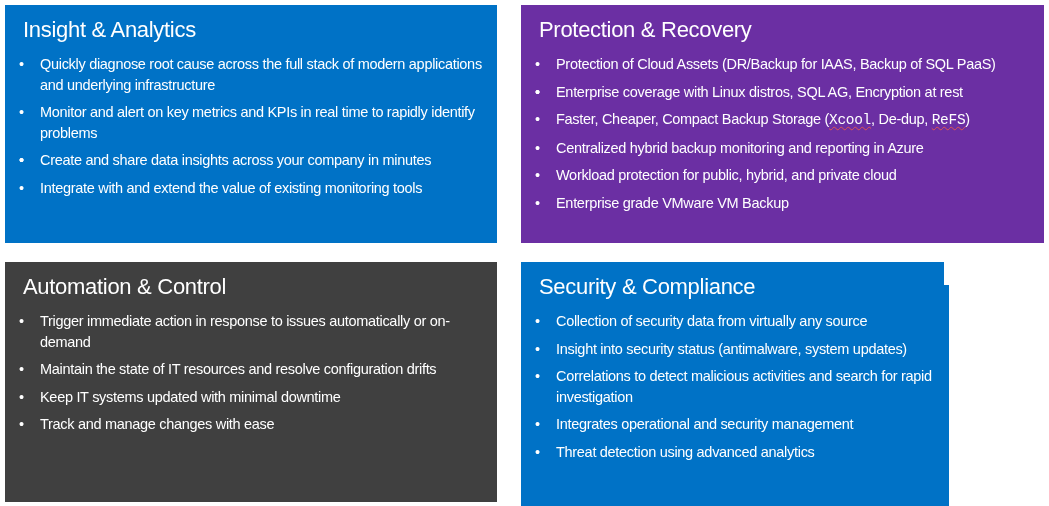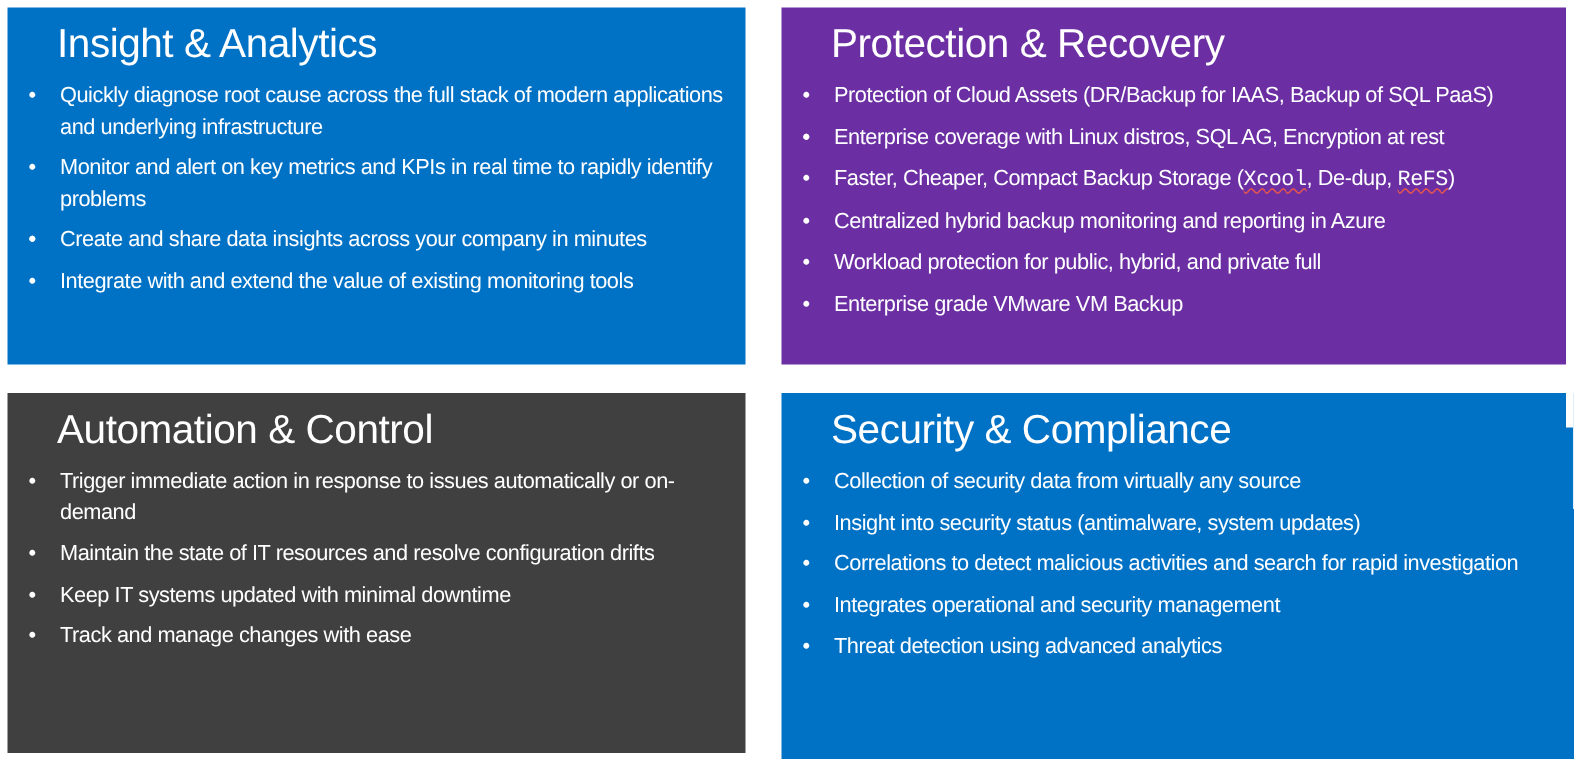--- a/index.html
+++ b/index.html
@@ -18,24 +18,24 @@
   .panel {
     position: absolute;
     color: #ffffff;
     padding: 8px 7px 8px 13px;
     box-sizing: border-box;
     overflow: hidden;
   }
   .panel-1 { left: 5px;   top: 5px;   width: 492px;  height: 238px; }
   .panel-2 { left: 521px; top: 5px;   width: 523px;  height: 238px; }
   .panel-3 { left: 5px;   top: 262px; width: 492px;  height: 240px; }
-  .panel-4 { left: 521px; top: 262px; width: 528px;  height: 244px; }
+  .panel-4 { left: 521px; top: 262px; width: 428px;  height: 244px; }
   .panel-title {
-    margin: 0 0 8px 20px;
-    font-size: 27px;
+    margin: 0 0 8px 5px;
+    font-size: 22px;
     font-weight: 400;
     letter-spacing: -0.3px;
     line-height: 33px;
     color: #ffffff;
   }
   ul.bullets {
     list-style: none;
     margin: 0;
     padding: 0;
   }
@@ -88,21 +88,21 @@
   </section>
 
   <section class="panel panel-2" style="background: rgb(107, 47, 163);">
     <h2 class="panel-title">Protection &amp; Recovery</h2>
     <ul class="bullets">
         <li><span class="dot">•</span><span><span>Protection of Cloud Assets (DR/Backup for IAAS, Backup of SQL PaaS)</span></span></li>
         <li><span class="dot">•</span></li>
         <li><span class="dot">•</span><span><span>Enterprise coverage with Linux distros, SQL AG, Encryption at rest</span></span></li>
         <li><span class="dot">•</span><span><span>Faster, Cheaper, Compact Backup Storage (</span><span class="squiggle">Xcool</span><span>, De-dup, </span><span class="squiggle">ReFS</span><span>)</span></span></li>
         <li><span class="dot">•</span><span><span>Centralized hybrid backup monitoring and reporting in Azure</span></span></li>
-        <li><span class="dot">•</span><span><span>Workload protection for public, hybrid, and private full</span></span></li>
+        <li><span class="dot">•</span><span><span>Workload protection for public, hybrid, and private cloud</span></span></li>
         <li><span class="dot">•</span><span><span>Enterprise grade VMware VM Backup</span></span></li>
       </ul>
   </section>
 
   <section class="panel panel-3" style="background: #404040;">
     <h2 class="panel-title">Automation &amp; Control</h2>
     <ul class="bullets">
         <li><span class="dot">•</span><span>Trigger immediate action in response to issues automatically or on-demand</span></li>
         <li><span class="dot">•</span><span>Maintain the state of IT resources and resolve configuration drifts</span></li>
         <li><span class="dot">•</span><span>Keep IT systems updated with minimal downtime</span></li>

